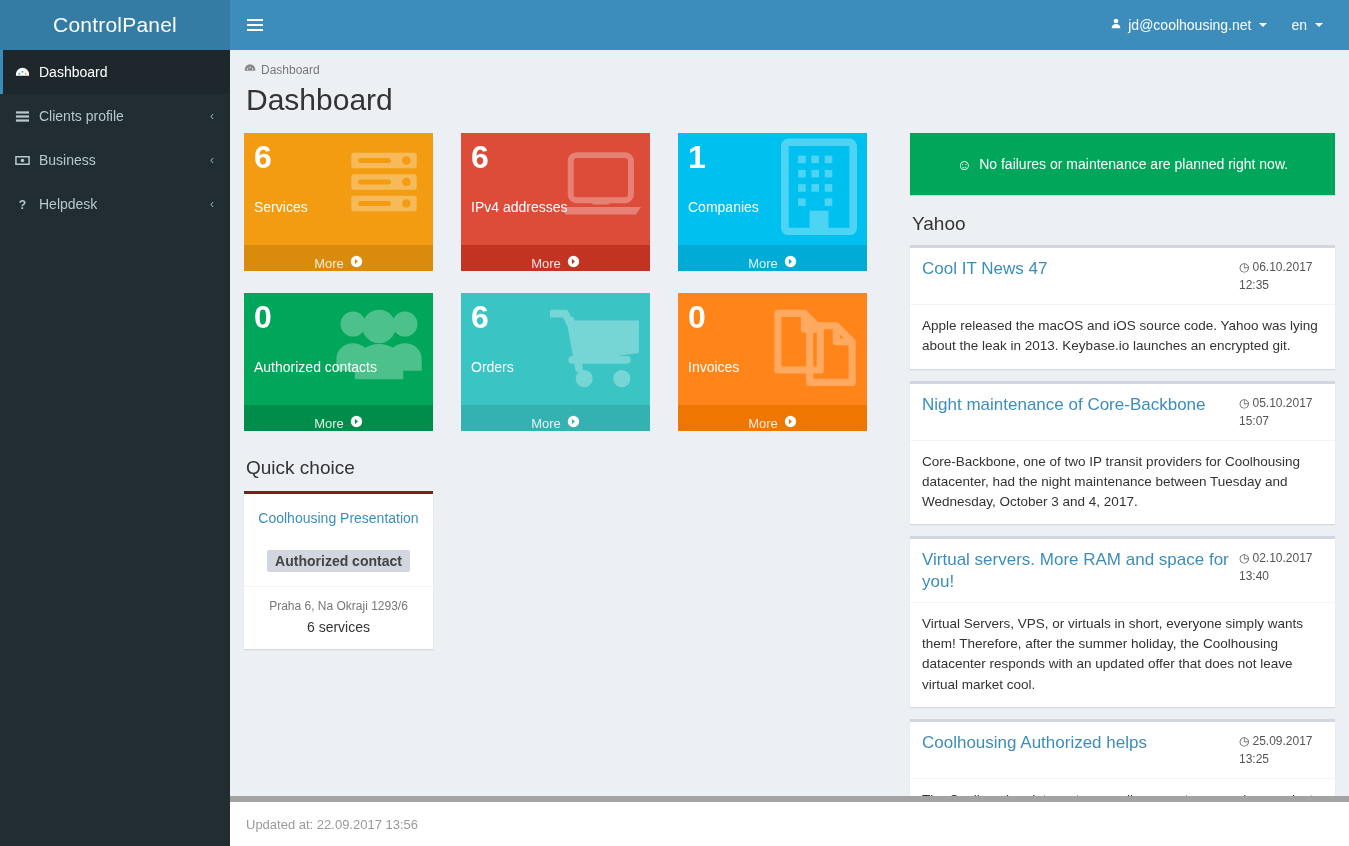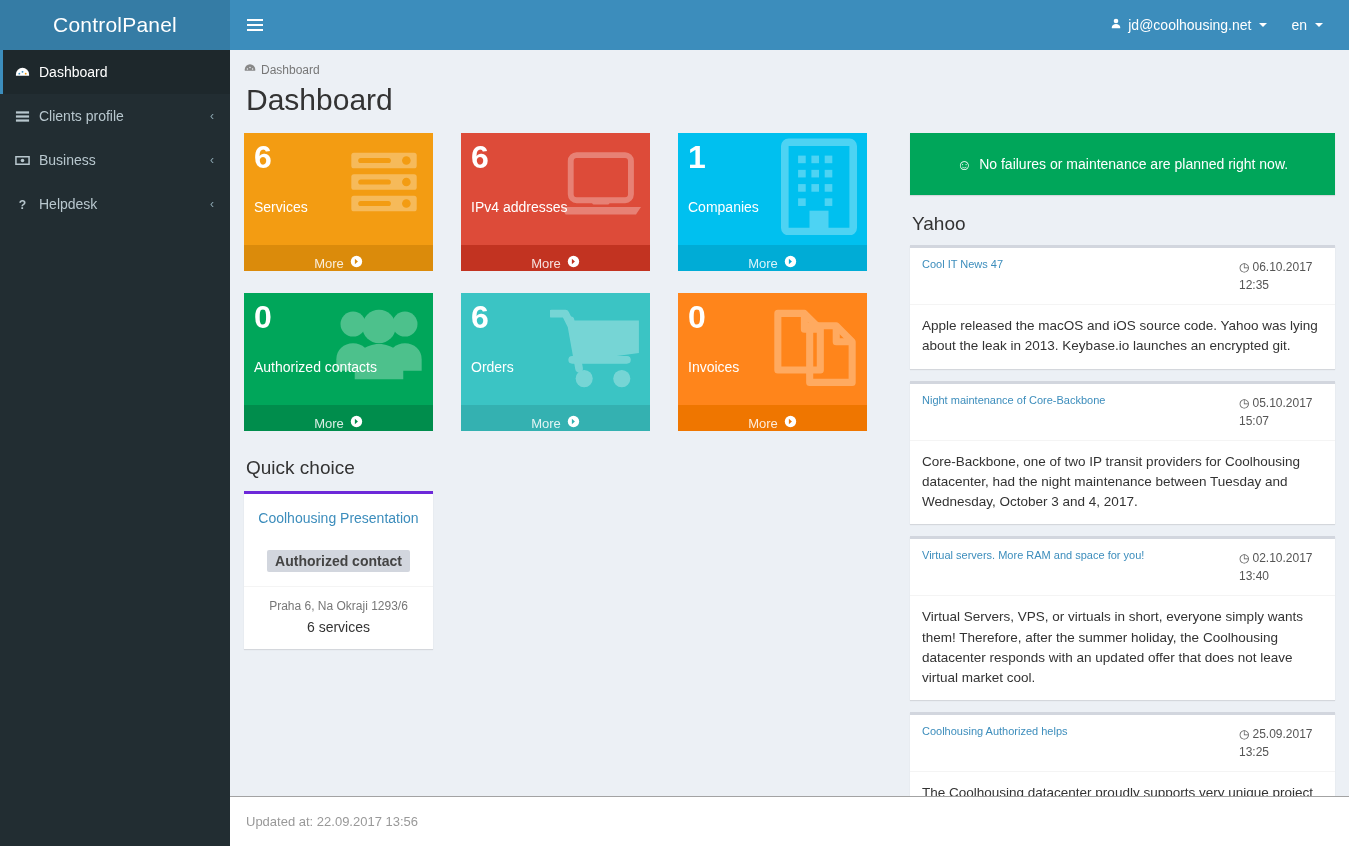--- a/index.html
+++ b/index.html
@@ -63,48 +63,48 @@
   .tile-label { font-size: 14px; color: #fff; position: relative; z-index: 2; margin-top: 24px; }
   .tile-icon { position: absolute; right: 6px; top: 6px; z-index: 1; opacity: .30; }
   .tile-icon svg { display: block; }
   .tile-more {
     display: flex; align-items: flex-end; justify-content: center; gap: 6px;
     height: 26px; font-size: 13px; color: rgba(255,255,255,.85); cursor: pointer;
   }
 
   
   .section-title { font-size: 19px; color: #333; font-weight: 400; margin: 4px 0 12px 2px; }
-  .panel { background: #fff; border-top: 3px solid #6d28d9; box-shadow: 0 1px 1px rgba(0,0,0,.1); }
+  .panel { background: #fff; border-top: 3px solid #7f1d1d; box-shadow: 0 1px 1px rgba(0,0,0,.1); }
   .qc-card { width: 189px; }
   .qc-head { padding: 16px 10px 14px; text-align: center; border-bottom: 1px solid #f4f4f4; }
   .qc-name { color: #3c8dbc; font-size: 14px; cursor: pointer; }
   .qc-badge {
     display: inline-block; margin-top: 24px; background: #d2d6de; color: #444;
     font-size: 14px; font-weight: bold; padding: 3px 8px; border-radius: 2px;
   }
   .qc-body { padding: 12px 10px 14px; text-align: center; }
   .qc-addr { font-size: 12px; color: #777; }
   .qc-services { font-size: 14px; color: #333; margin-top: 6px; }
 
   
   .alert {
     background: #00a65a; color: #fff; padding: 14px 15px; font-size: 14px;
     display: flex; align-items: center; justify-content: center; gap: 7px;
     box-shadow: 0 1px 1px rgba(0,0,0,.1); min-height: 62px; text-align: center;
   }
   .news-title { font-size: 19px; color: #333; font-weight: 400; margin: 18px 0 10px 2px; }
   .news-box { background: #fff; border-top: 3px solid #d2d6de; box-shadow: 0 1px 1px rgba(0,0,0,.1); margin-bottom: 12px; }
   .news-head { display: flex; padding: 10px 12px 10px; gap: 10px; border-bottom: 1px solid #f4f4f4; }
-  .news-link { color: #3c8dbc; font-size: 11px; line-height: 1.25; flex: 1 1 auto; cursor: pointer; }
+  .news-link { color: #3c8dbc; font-size: 17px; line-height: 1.25; flex: 1 1 auto; cursor: pointer; }
   .news-date { flex: 0 0 84px; font-size: 12px; color: #555; line-height: 1.5; }
   .news-date .clock { margin-right: 3px; }
   .news-text { padding: 11px 12px 12px; font-size: 13.5px; color: #333; line-height: 1.5; }
 
   .footer {
-    flex: 0 0 50px; height: 50px; background: #fff; border-top: 1px solid #a3a3a3;
+    flex: 0 0 50px; height: 50px; background: #fff; border-top: 6px solid #a3a3a3;
     display: flex; align-items: center; padding-left: 16px; color: #999; font-size: 13px;
   }
   .smiley { font-size: 15px; }
 </style>
 </head>
 <body>
 
 <div class="app">
 
   <aside class="sidebar">

